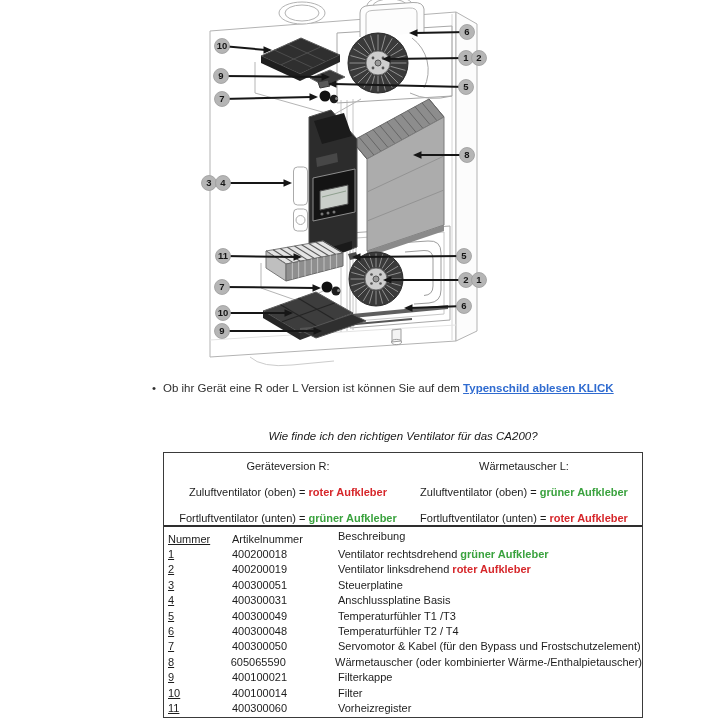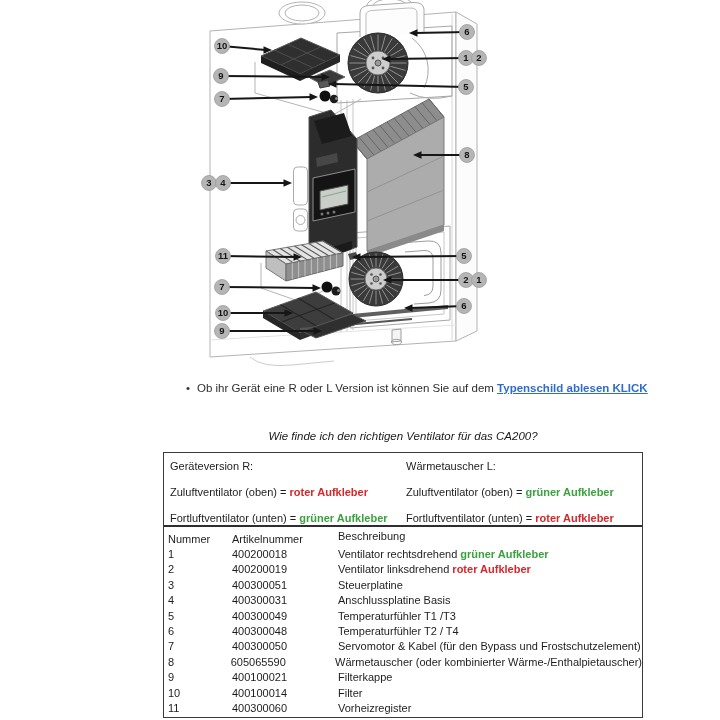--- a/index.html
+++ b/index.html
@@ -1,41 +1,41 @@
 <!DOCTYPE html>
 <html style="--red: #d6272b; --green: #3aa23e; --link: #2f6bd0; --tborder: #3a3a3a;"><head>
 <meta charset="utf-8">
 <style>
   html,body{margin:0;padding:0;background:#ffffff;}
   body{width:720px;height:720px;position:relative;overflow:hidden;
        font-family:"Liberation Sans",sans-serif;color:#1d1d1d;}
   .diagram-svg{position:absolute;left:0;top:0;}
   .callout-num{font:700 9.5px "Liberation Sans",sans-serif;fill:#161616;}
 
-  .note-row{position:absolute;left:186px;top:382px;font-size:11.5px;color:#2e2e2e;white-space:nowrap;}
+  .note-row{position:absolute;left:152px;top:382px;font-size:11.5px;color:#2e2e2e;white-space:nowrap;}
   .note-row .dot{margin-right:7px;}
   .note-row a{color:var(--link,#2f6bd0);font-weight:700;text-decoration:underline;cursor:pointer;}
 
   .heading{position:absolute;left:163px;top:430px;width:480px;text-align:center;
            font-size:11.5px;color:#1a1a1a;font-style:italic;}
 
   .info-table{position:absolute;left:163px;top:452px;width:478px;height:264px;
               border:1px solid var(--tborder,#3a3a3a);background:#fff;overflow:hidden;}
-  .version-section{display:flex;padding:6px 0 0 6px;height:66px;}
+  .version-section{display:flex;padding:6px 0 0 6px;height:66px;text-align:center;}
   .vcol{width:236px;}
   .vline{font-size:11px;line-height:14px;margin-bottom:12px;white-space:nowrap;}
   .sticker{font-weight:700;}
   .sticker.red{color:var(--red,#d6272b);}
   .sticker.green{color:var(--green,#3aa23e);}
 
   .parts-section{border-top:2px solid #2e2e2e;}
   .parts-header{display:flex;font-size:11px;margin-top:5px;height:15px;line-height:15px;}
   .parts-header .c3{position:relative;top:-3px;}
   .prow{display:flex;font-size:11px;height:15.4px;line-height:15.4px;white-space:nowrap;}
-  .c1{width:64px;padding-left:4px;}
+  .c1{width:64px;padding-left:4px;text-decoration:underline;}
   .c2{width:78px;}
   .c3{flex:1;padding-left:28px;}
 </style>
 </head>
 <body>
 
 <svg class="diagram-svg" width="720" height="376" viewBox="0 0 720 376">
   <g>
 
     <g fill="none" stroke="#b3b3b3" stroke-width="1">

